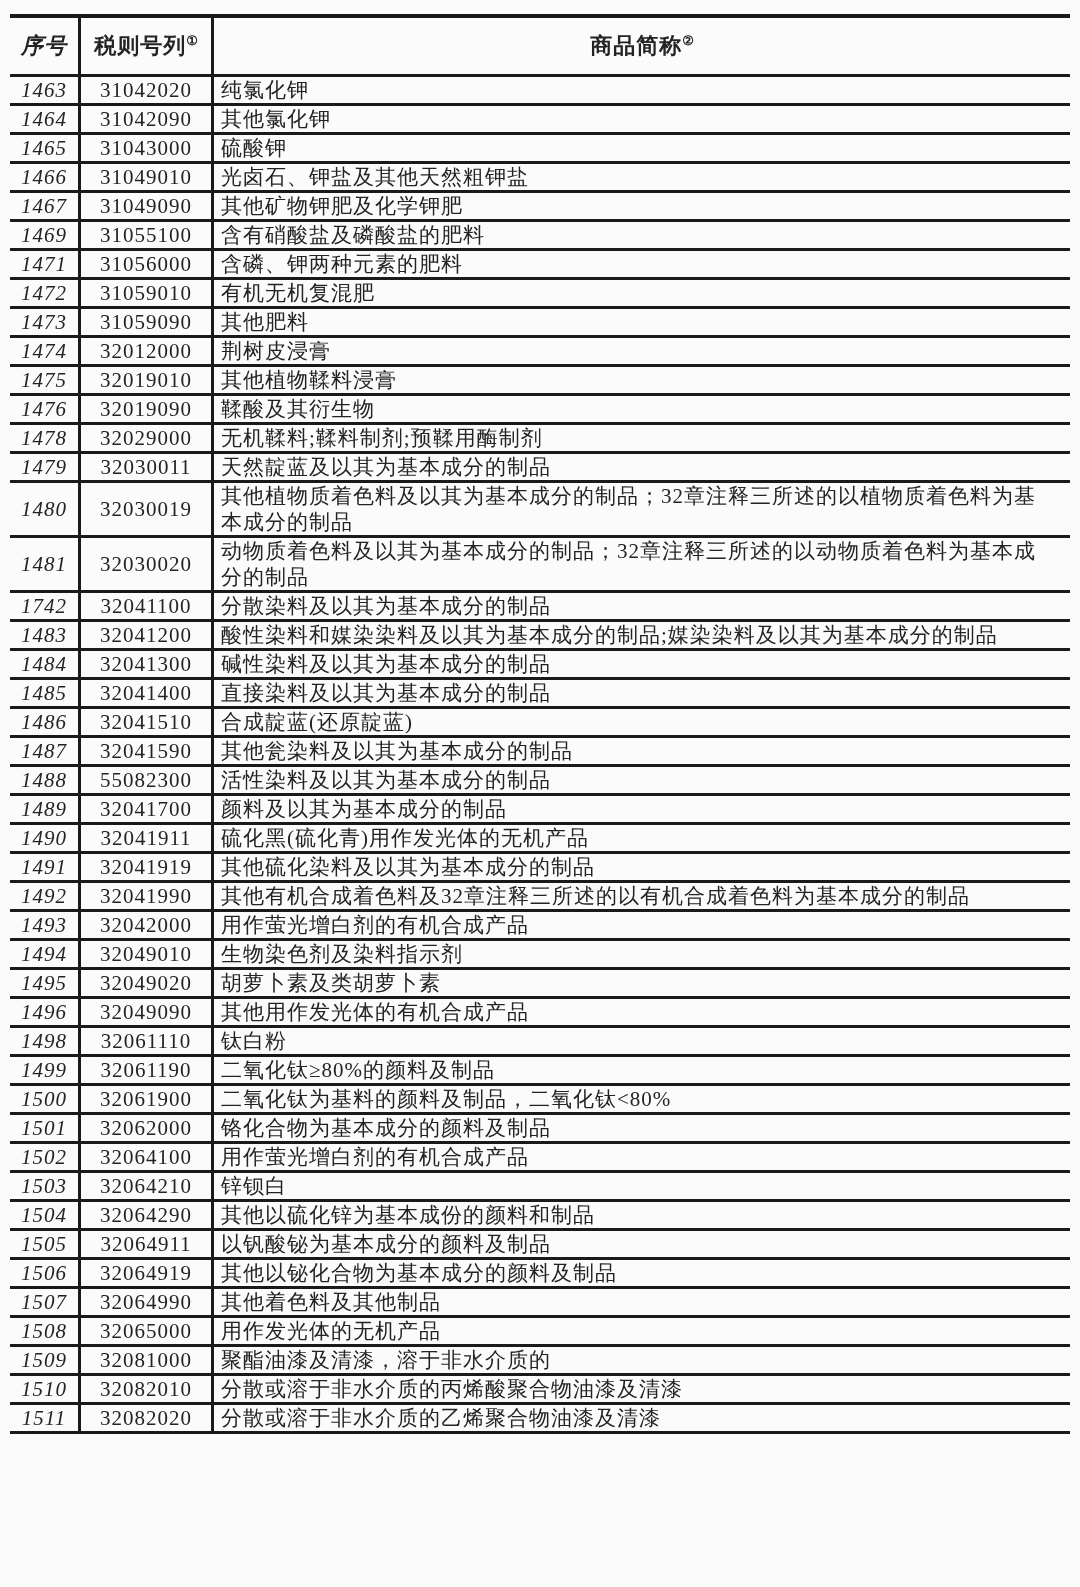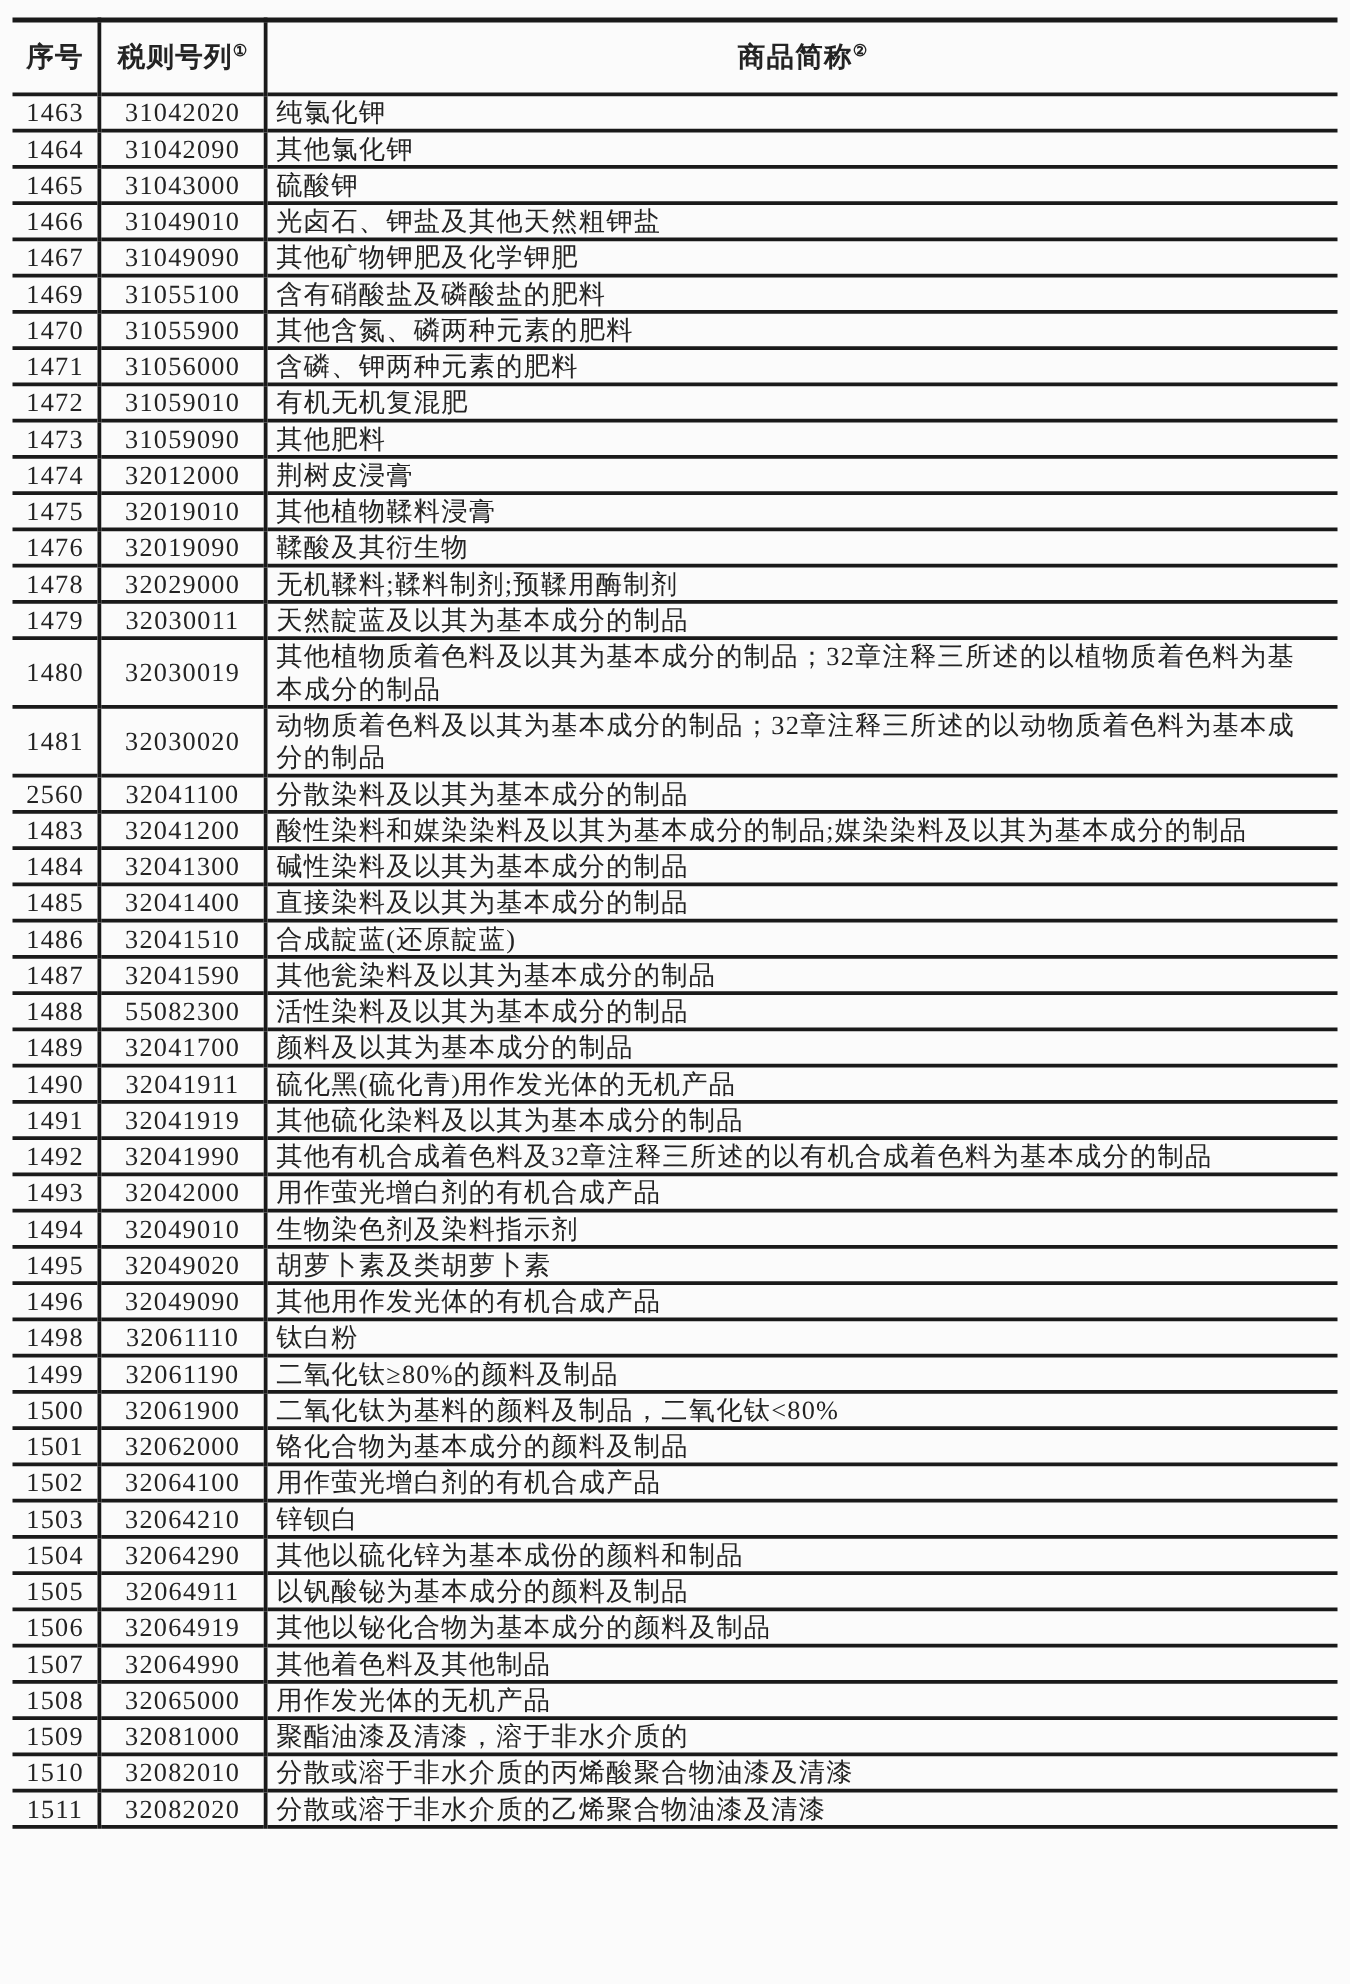--- a/index.html
+++ b/index.html
@@ -11,21 +11,21 @@
     overflow: hidden;
   }
   .doc { position: relative; width: 1080px; height: 1587px; }
   table.tariff {
     position: absolute; left: 10px; top: 14px; width: 1060px;
     border-collapse: collapse;
     border-top: 4px solid #1a1a1a;
     table-layout: fixed;
   }
   table.tariff tr { border-bottom: 3px solid #1a1a1a; }
-  th.c1, td.c1 { width: 68px; }
+  th.c1, td.c1 { width: 68px; font-style: italic; }
   th.c2, td.c2 { width: 130px; }
   th.c1, th.c2, td.c1, td.c2 { border-right: 3px solid #1a1a1a; }
   th {
     height: 56px; font-size: 22px; font-weight: bold;
     text-align: center; vertical-align: middle;
     letter-spacing: 1px; padding: 0;
   }
   th sup { font-size: 13px; font-weight: bold; vertical-align: super; letter-spacing: 0; }
   td {
     height: 25px; vertical-align: middle; padding: 0;
@@ -75,25 +75,20 @@
           <td class="c1">1467</td>
           <td class="c2">31049090</td>
           <td class="c3">其他矿物钾肥及化学钾肥</td>
         </tr>
         <tr>
           <td class="c1">1469</td>
           <td class="c2">31055100</td>
           <td class="c3">含有硝酸盐及磷酸盐的肥料</td>
         </tr>
         <tr>
-          <td class="c1">1470</td>
-          <td class="c2">31055900</td>
-          <td class="c3">其他含氮、磷两种元素的肥料</td>
-        </tr>
-        <tr>
           <td class="c1">1471</td>
           <td class="c2">31056000</td>
           <td class="c3">含磷、钾两种元素的肥料</td>
         </tr>
         <tr>
           <td class="c1">1472</td>
           <td class="c2">31059010</td>
           <td class="c3">有机无机复混肥</td>
         </tr>
         <tr>
@@ -130,21 +125,21 @@
           <td class="c1">1480</td>
           <td class="c2">32030019</td>
           <td class="c3">其他植物质着色料及以其为基本成分的制品；32章注释三所述的以植物质着色料为基本成分的制品</td>
         </tr>
         <tr>
           <td class="c1">1481</td>
           <td class="c2">32030020</td>
           <td class="c3">动物质着色料及以其为基本成分的制品；32章注释三所述的以动物质着色料为基本成分的制品</td>
         </tr>
         <tr>
-          <td class="c1">2560</td>
+          <td class="c1">1742</td>
           <td class="c2">32041100</td>
           <td class="c3">分散染料及以其为基本成分的制品</td>
         </tr>
         <tr>
           <td class="c1">1483</td>
           <td class="c2">32041200</td>
           <td class="c3">酸性染料和媒染染料及以其为基本成分的制品;媒染染料及以其为基本成分的制品</td>
         </tr>
         <tr>
           <td class="c1">1484</td>

